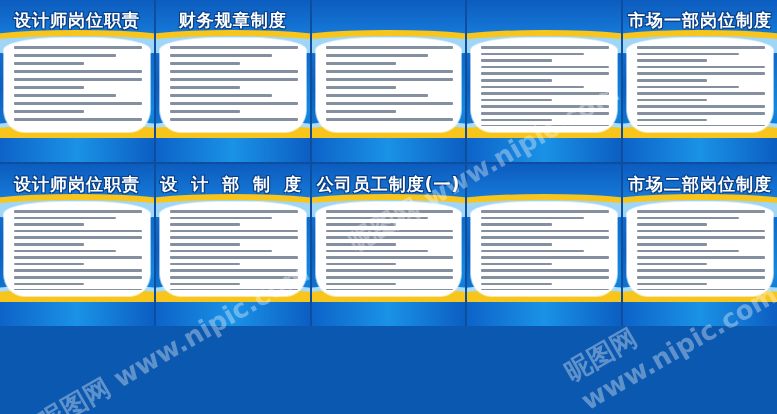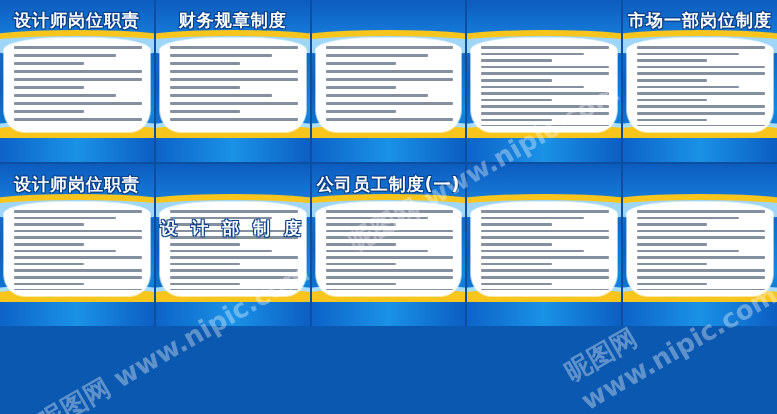--- a/index.html
+++ b/index.html
@@ -63,21 +63,21 @@
       position: absolute; left: 0; right: 0; top: 9px;
       text-align: center;
       color: #ffffff;
       font-weight: bold;
       font-size: 17px;
       letter-spacing: 1px;
       text-shadow: 0 0 2px #0a3f85, 1px 1px 0 #0a3f85, -1px -1px 0 #0a3f85, 1px -1px 0 #0a3f85, -1px 1px 0 #0a3f85;
       z-index: 3;
       white-space: nowrap;
     }
-    .poster .title.wide { letter-spacing: 4px; margin-top: 44px; }
+    .poster .title.wide { letter-spacing: 4px; }
     .poster .body {
       position: absolute; left: 14px; right: 12px; top: 46px; bottom: 36px;
       z-index: 2;
       overflow: hidden;
     }
     .poster .body .line {
       height: 3px;
       background: #6f7b8f;
       margin: 0 0 5px 0;
       border-radius: 1px;
@@ -377,20 +377,21 @@
   </div>
 
   <div class="poster">
     <div class="band-top"></div>
     <div class="swoosh-yellow-top"></div>
     <div class="swoosh-light-top"></div>
     <div class="swoosh-light-bottom"></div>
     <div class="swoosh-yellow-bottom"></div>
     <div class="content"></div>
     <div class="band-bottom"></div>
+    <div class="title">市场二部岗位制度</div>
     <div class="body dense">
         <div class="line"></div>
         <div class="line mid"></div>
         <div class="line short"></div>
         <div class="line"></div>
         <div class="line"></div>
         <div class="line short"></div>
         <div class="line mid"></div>
         <div class="line"></div>
         <div class="line short"></div>

